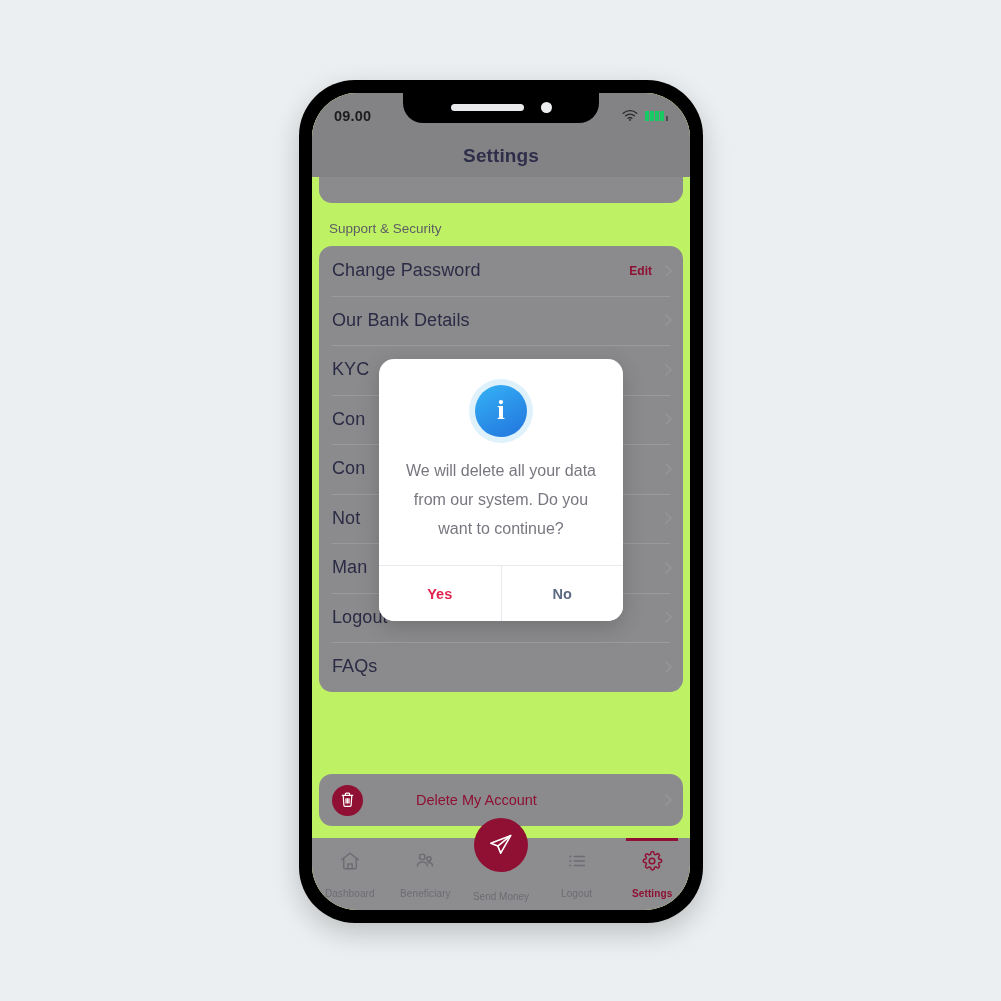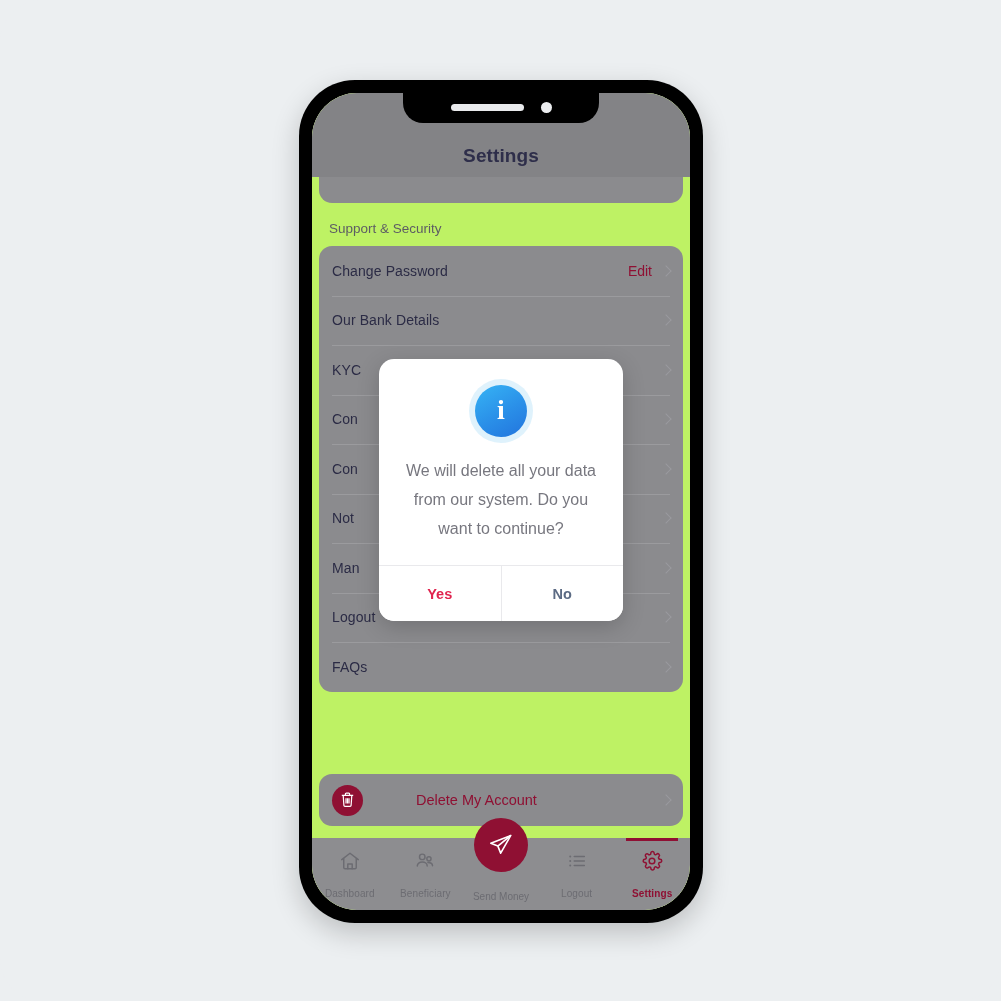--- a/index.html
+++ b/index.html
@@ -183,28 +183,28 @@
   }
   .row + .row::before {
     content: "";
     position: absolute;
     top: 0; left: 13px; right: 13px;
     height: 1px;
     background: rgba(255,255,255,0.14);
   }
   .row-label {
     flex: 1;
-    font-size: 14px;
+    font-size: 18px;
     color: #2b2b45;
     letter-spacing: 0.1px;
   }
   .row-action {
-    font-size: 14px;
+    font-size: 12px;
     color: #8f1033;
-    font-weight: normal;
+    font-weight: bold;
     margin-right: 10px;
     margin-left: 14px;
   }
   .chev {
     width: 8px; height: 8px;
     border-right: 1.6px solid #9a9a9e;
     border-top: 1.6px solid #9a9a9e;
     transform: rotate(45deg);
     flex: none;
   }
@@ -527,20 +527,40 @@
           <div id="modal-message">We will delete all your data from our system. Do you want to continue?</div>
         </div>
         <div id="modal-actions">
           <button class="modal-btn" id="btn-yes">Yes</button>
           <button class="modal-btn" id="btn-no">No</button>
         </div>
       </div>
 
     </div>
 
+    <div id="status-bar">
+      <div id="status-time">09.00</div>
+      <div id="status-right">
+        <span>
+          <svg width="16" height="12" viewBox="0 0 16 12" fill="none" stroke="#2c2c2e" stroke-width="1.4" stroke-linecap="round">
+            <path d="M1.2 4.2A10.4 10.4 0 0 1 14.8 4.2"></path>
+            <path d="M3.6 6.8a6.8 6.8 0 0 1 8.8 0"></path>
+            <path d="M6.1 9.3a3.1 3.1 0 0 1 3.8 0"></path>
+            <circle cx="8" cy="11" r="0.9" fill="#2c2c2e" stroke="none"></circle>
+          </svg>
+        </span>
+        <span class="battery-bars">
+          <i></i>
+            <i></i>
+            <i></i>
+            <i></i>
+            <span class="battery-tip"></span>
+        </span>
+      </div>
+    </div>
 
     <div id="notch">
       <div id="speaker"></div>
       <div id="camera"></div>
     </div>
 
   </div>
 </div>
 
 </body></html>

